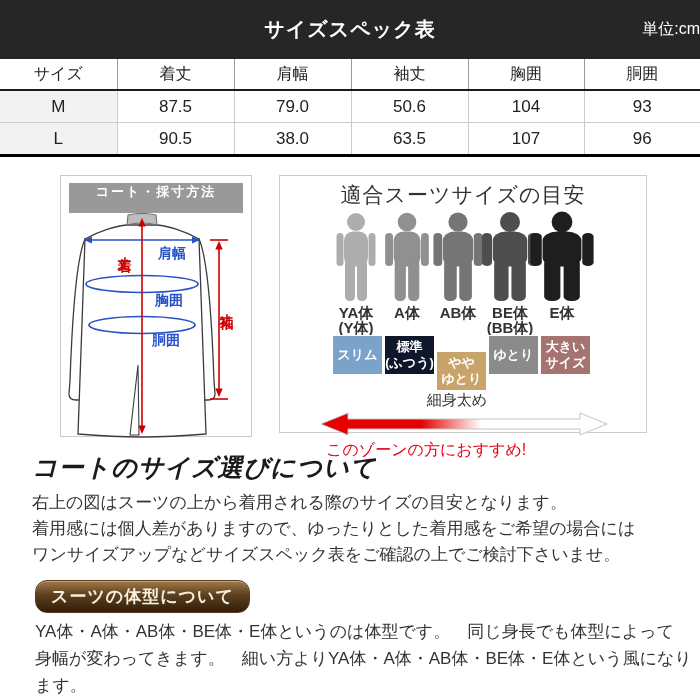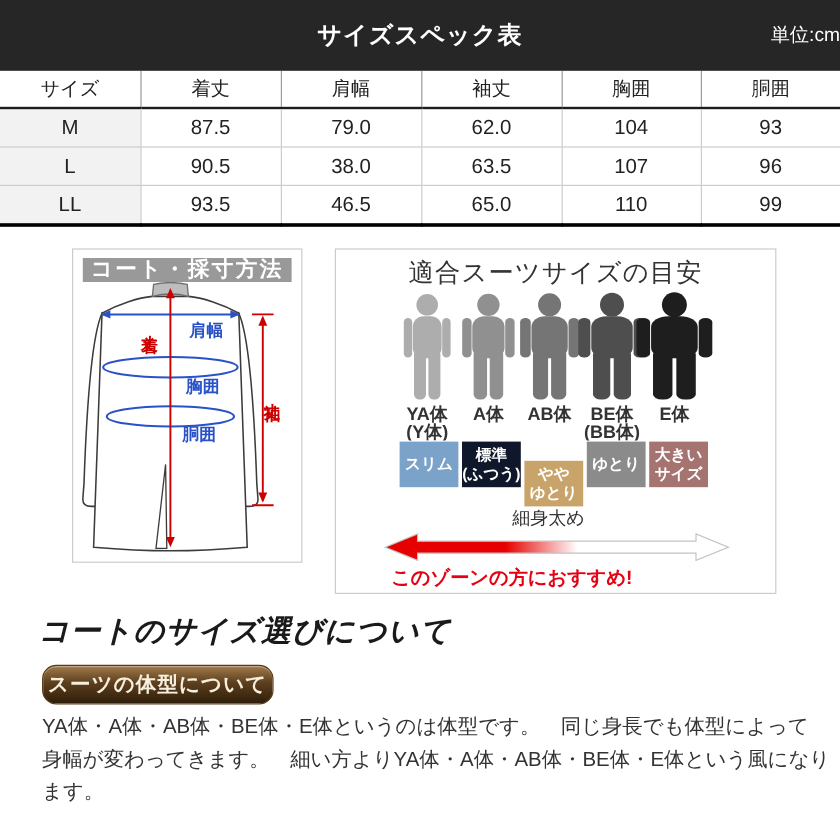--- a/index.html
+++ b/index.html
@@ -38,58 +38,58 @@
   table.spec tbody th{background:#f2f2f2;}
   table.spec thead th:first-child,table.spec tbody th{border-left:none;}
   table.spec thead th:last-child,table.spec tbody td:last-child{border-right:none;}
   
   .middle{display:flex;gap:27px;padding-left:60px;margin-top:18px;}
   .measure-box{
     width:192px;height:262px;border:1px solid #ccc;box-sizing:border-box;
     background:#fff;
   }
   .measure-title{
-    margin:7px 8px 0 8px;height:20px;line-height:18px;background:#999;
-    color:#fff;text-align:center;font-size:18px;font-weight:bold;
+    margin:7px 8px 0 8px;height:30px;line-height:18px;background:#999;
+    color:#fff;text-align:center;font-size:13px;font-weight:bold;
     letter-spacing:2px;font-family:"Liberation Serif","DejaVu Serif",serif;
   }
   .fit-box{
-    width:368px;height:288px;border:1px solid #ccc;box-sizing:border-box;
+    width:368px;height:258px;border:1px solid #ccc;box-sizing:border-box;
     background:#fff;
   }
   .fit-title{
     margin-top:5px;text-align:center;font-size:21px;color:#333;
     letter-spacing:1px;
   }
   .figure-svg{display:block;margin-top:2px;}
   .chips{display:flex;gap:3px;margin-left:53px;margin-top:1px;}
   .chip{
     width:49px;height:38px;display:flex;flex-direction:column;
     align-items:center;justify-content:center;color:#fff;
     font-size:13px;font-weight:bold;line-height:16px;text-align:center;
   }
   .axis-row{
     display:flex;justify-content:center;
     margin:1px 32px 0 20px;font-size:15px;color:#333;
   }
   .range-arrow{display:block;margin-left:38px;margin-top:1px;}
-  .recommend{margin:3px 0 0 46px;font-size:16px;font-weight:bold;}
+  .recommend{margin:3px 0 0 46px;font-size:16px;font-weight:normal;}
   
   .size-note{margin:14px 0 0 32px;}
   .size-note .heading{
     font-family:"Liberation Serif","DejaVu Serif",serif;
     font-style:italic;font-weight:bold;font-size:25px;color:#1a1a1a;
     letter-spacing:1px;
   }
   .size-note .line{font-size:17px;line-height:26px;color:#333;}
   .size-note .lines{margin-top:6px;}
   
   .body-type{margin:12px 0 0 35px;}
   .type-badge{
-    display:inline-block;padding:4px 4px;border-radius:12px;
+    display:inline-block;padding:4px 15px;border-radius:12px;
     background:linear-gradient(180deg,#a07a4a 0%,#5d3f1e 45%,#2f1e0a 100%);
     border:1px solid #5a3c1a;
     box-shadow:inset 0 1px 0 rgba(255,255,255,.35);
     color:#f7efdd;font-family:"Liberation Serif","DejaVu Serif",serif;
     font-weight:bold;font-size:17px;letter-spacing:1px;
   }
   .body-type .line{font-size:17px;line-height:27px;color:#333;}
   .body-type .lines{margin-top:5px;}
   svg text{font-family:"Liberation Sans","DejaVu Sans",sans-serif;}
   .vtext{writing-mode:vertical-rl;text-orientation:upright;}
@@ -119,40 +119,32 @@
       <th>袖丈</th>
       <th>胸囲</th>
       <th>胴囲</th>
     </tr>
   </thead>
   <tbody>
     <tr>
       <th>M</th>
       <td>87.5</td>
       <td>79.0</td>
-      <td>62.0</td>
+      <td>50.6</td>
       <td>104</td>
       <td>93</td>
     </tr>
     <tr>
       <th>L</th>
       <td>90.5</td>
       <td>38.0</td>
       <td>63.5</td>
       <td>107</td>
       <td>96</td>
     </tr>
-    <tr>
-      <th>LL</th>
-      <td>93.5</td>
-      <td>46.5</td>
-      <td>65.0</td>
-      <td>110</td>
-      <td>99</td>
-    </tr>
   </tbody>
 </table>
 
 <div class="middle">
 
   <div class="measure-box">
     <div class="measure-title">コート・採寸方法</div>
     <svg width="190" height="230" viewBox="0 0 190 230">
 
       <g fill="#ffffff" stroke-width="1.3" stroke="#3c3c3c">
@@ -307,20 +299,25 @@
       </defs>
       <path d="M3,13 L30,2 L30,8 L262,8 L262,2 L289,13 L262,24 L262,18 L30,18 L30,24 Z" fill="url(#redFade)" stroke-width="1" stroke="#c4c4c4"></path>
     </svg>
 
     <div class="recommend" style="color: rgb(230, 0, 18);">このゾーンの方におすすめ!</div>
   </div>
 </div>
 
 <div class="size-note">
   <div class="heading">コートのサイズ選びについて</div>
+  <div class="lines">
+    <div class="line">右上の図はスーツの上から着用される際のサイズの目安となります。</div>
+    <div class="line">着用感には個人差がありますので、ゆったりとした着用感をご希望の場合には</div>
+    <div class="line">ワンサイズアップなどサイズスペック表をご確認の上でご検討下さいませ。</div>
+  </div>
 </div>
 
 <div class="body-type">
   <span class="type-badge">スーツの体型について</span>
   <div class="lines">
     <div class="line">YA体・A体・AB体・BE体・E体というのは体型です。　同じ身長でも体型によって</div>
     <div class="line">身幅が変わってきます。　細い方よりYA体・A体・AB体・BE体・E体という風になります。</div>
   </div>
   
 </div>

